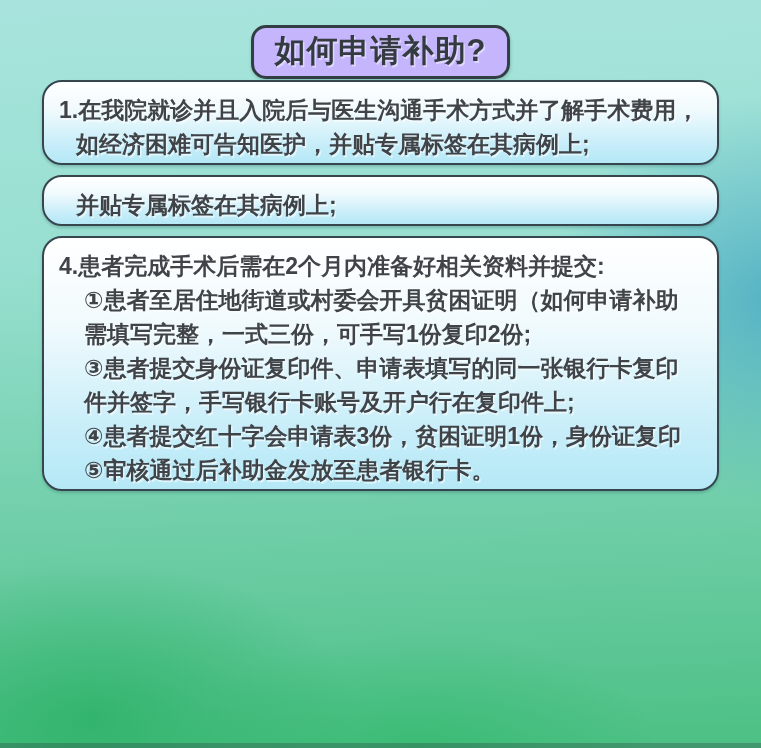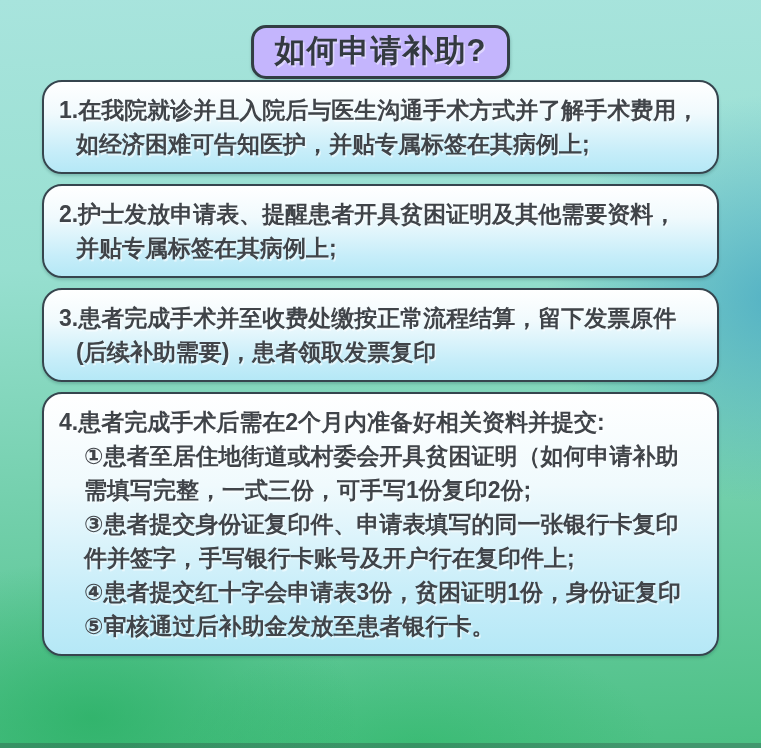--- a/index.html
+++ b/index.html
@@ -44,21 +44,21 @@
     flex-direction: column;
     gap: 10px;
   }
 
   .card {
     box-sizing: border-box;
     width: 100%;
     border: 2.5px solid #36454e;
     border-radius: 20px;
     background: linear-gradient(180deg, #ffffff 0%, #f0fafd 35%, #c6edf9 78%, #b5e8f6 100%);
-    padding: 11px 18px 11px 15px;
+    padding: 11px 18px 2px 15px;
     box-shadow: 0 2px 3px rgba(20,60,60,0.22);
   }
 
   .line {
     font-size: 23px;
     line-height: 34px;
     font-weight: bold;
     color: #404449;
     text-shadow: 1.5px 1.5px 0 rgba(255,255,255,0.55);
     white-space: nowrap;
@@ -83,28 +83,21 @@
 
 <div class="cards">
     <div class="card">
     <div>
         <div class="line ind-none">1.在我院就诊并且入院后与医生沟通手术方式并了解手术费用，</div>
         <div class="line ind-cont">如经济困难可告知医护，并贴专属标签在其病例上;</div>
       </div>
   </div>
     <div class="card">
     <div>
-        <div class="line ind-none">2.护士发放申请表、提醒患者开具贫困证明及其他需要资料，</div>
         <div class="line ind-cont">并贴专属标签在其病例上;</div>
-      </div>
-  </div>
-    <div class="card">
-    <div>
-        <div class="line ind-none">3.患者完成手术并至收费处缴按正常流程结算，留下发票原件</div>
-        <div class="line ind-cont">(后续补助需要)，患者领取发票复印</div>
       </div>
   </div>
     <div class="card">
     <div>
         <div class="line ind-none">4.患者完成手术后需在2个月内准备好相关资料并提交:</div>
         <div class="line ind-sub">①患者至居住地街道或村委会开具贫困证明（如何申请补助</div>
         <div class="line ind-sub">需填写完整，一式三份，可手写1份复印2份;</div>
         <div class="line ind-sub">③患者提交身份证复印件、申请表填写的同一张银行卡复印</div>
         <div class="line ind-sub">件并签字，手写银行卡账号及开户行在复印件上;</div>
         <div class="line ind-sub">④患者提交红十字会申请表3份，贫困证明1份，身份证复印</div>

